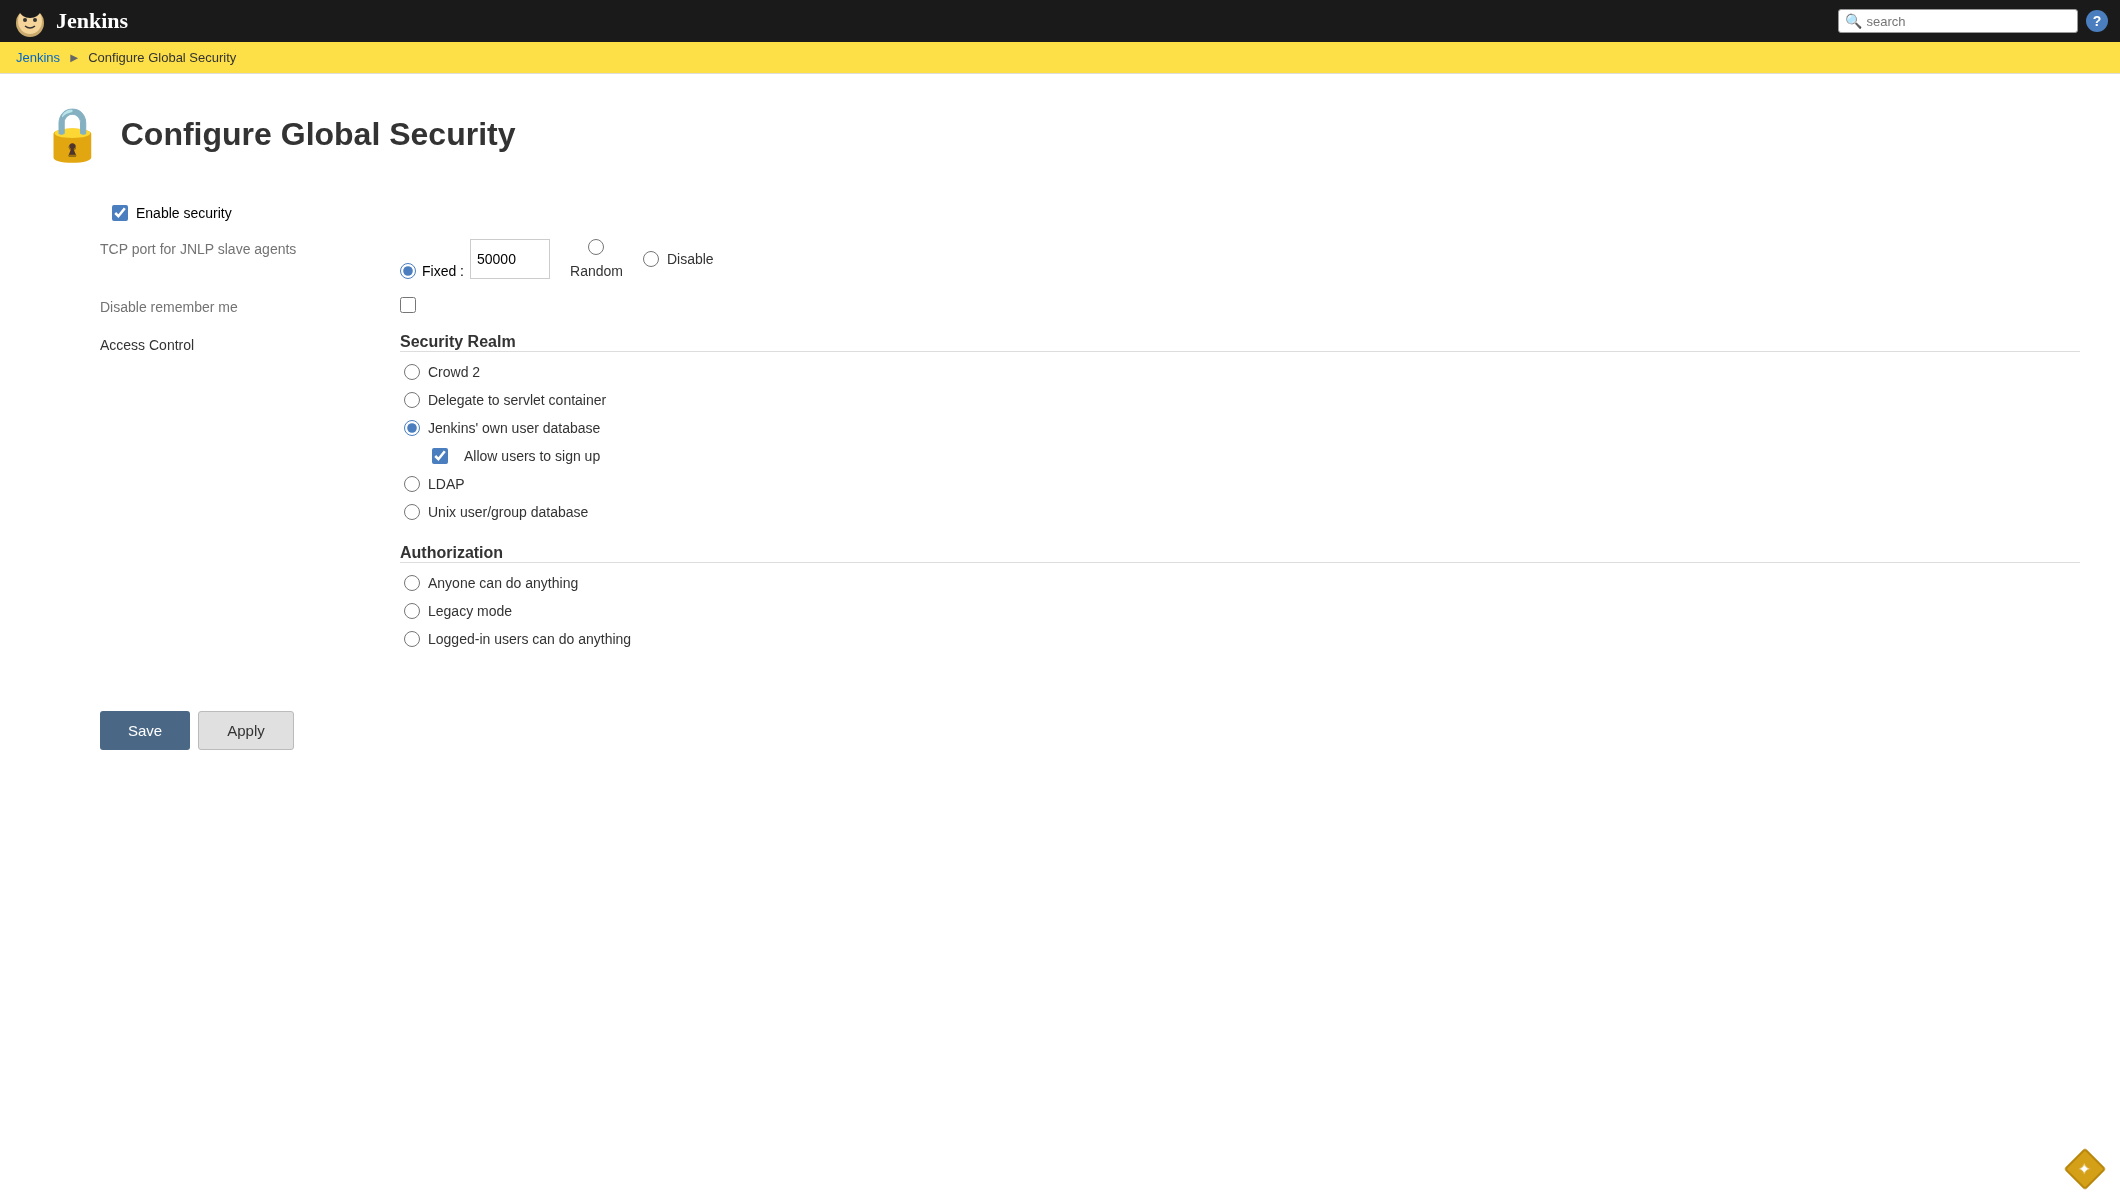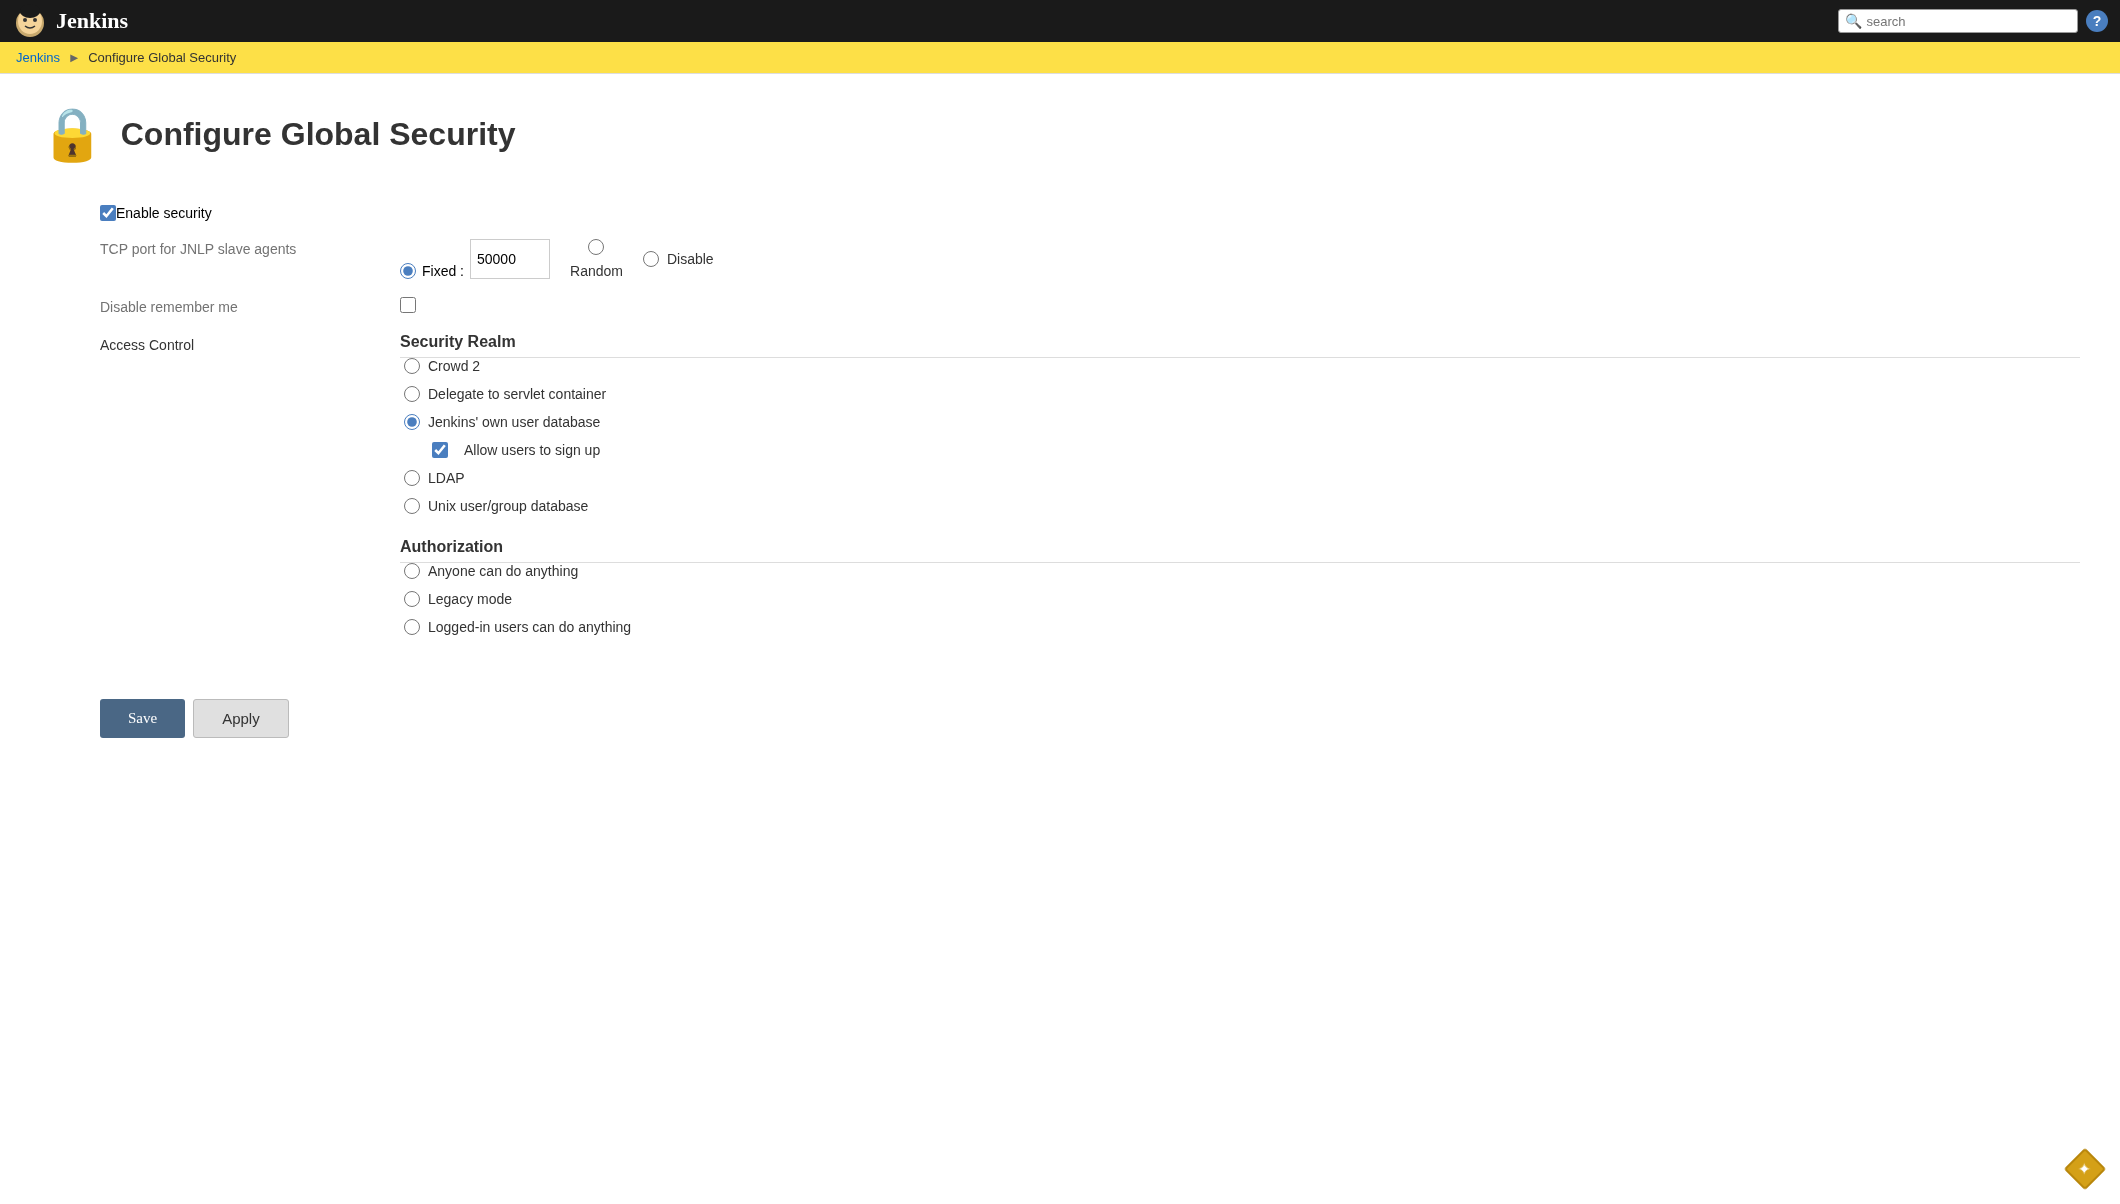--- a/index.html
+++ b/index.html
@@ -126,20 +126,22 @@
     .form-row-control {
       flex: 1;
       display: flex;
       align-items: center;
       gap: 8px;
     }
 
     
     .checkbox-wrap {
       display: flex;
+      gap: 8px;
+      margin-left: 12px;
     }
     input[type="checkbox"] {
       width: 16px;
       height: 16px;
       accent-color: #4a7ebf;
       cursor: pointer;
     }
     input[type="radio"] {
       width: 16px;
       height: 16px;
@@ -182,21 +184,21 @@
     }
 
     .panel-section {
       margin-bottom: 24px;
     }
     .panel-title {
       font-size: 16px;
       font-weight: bold;
       color: #333;
       border-bottom: 1px solid #ddd;
-      padding-bottom: 6px;
+      margin-bottom: 12px;
     }
     .radio-option {
       display: flex;
       align-items: center;
       gap: 8px;
       margin-bottom: 12px;
       padding-left: 4px;
     }
     .radio-option label {
       font-size: 14px;
@@ -223,21 +225,20 @@
       margin-top: 40px;
     }
     .btn-save {
       background: #4a6785;
       color: white;
       border: none;
       padding: 10px 28px;
       font-size: 15px;
       border-radius: 3px;
       cursor: pointer;
-      font-family: Liberation Serif, serif;
     }
     .btn-apply {
       background: #e0e0e0;
       color: #333;
       border: 1px solid #bbb;
       padding: 10px 28px;
       font-size: 15px;
       border-radius: 3px;
       cursor: pointer;
     }

